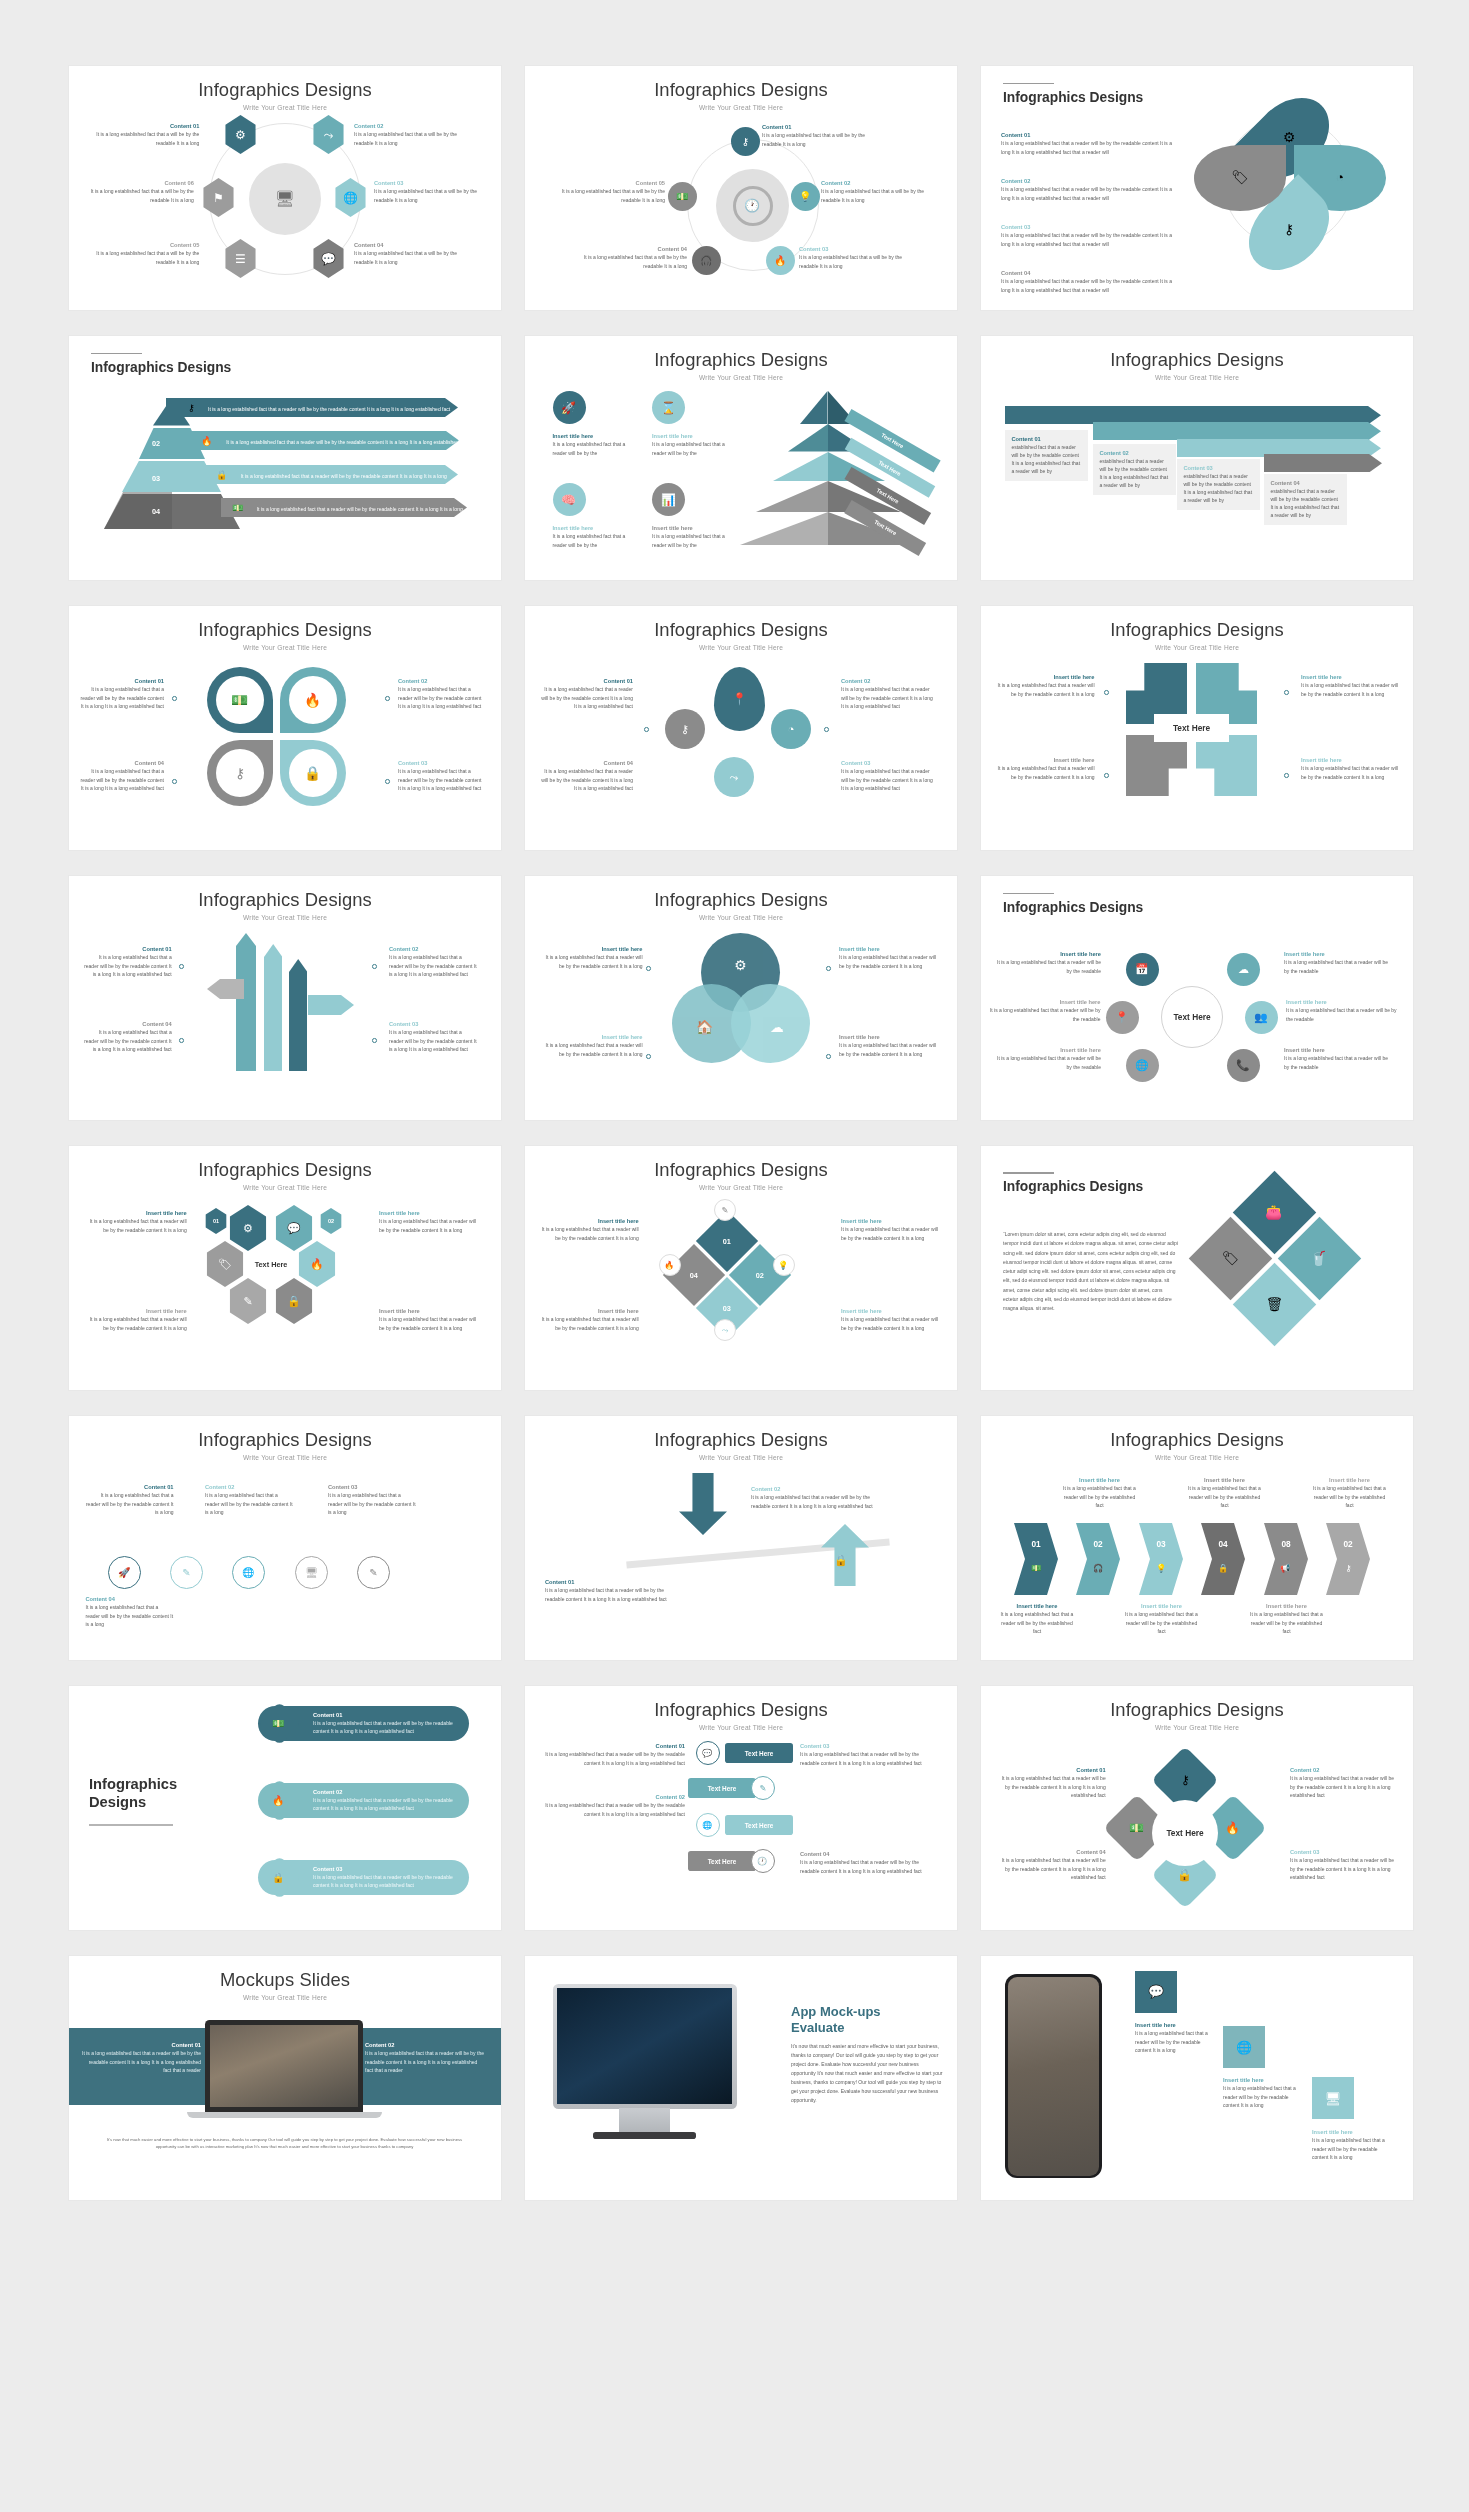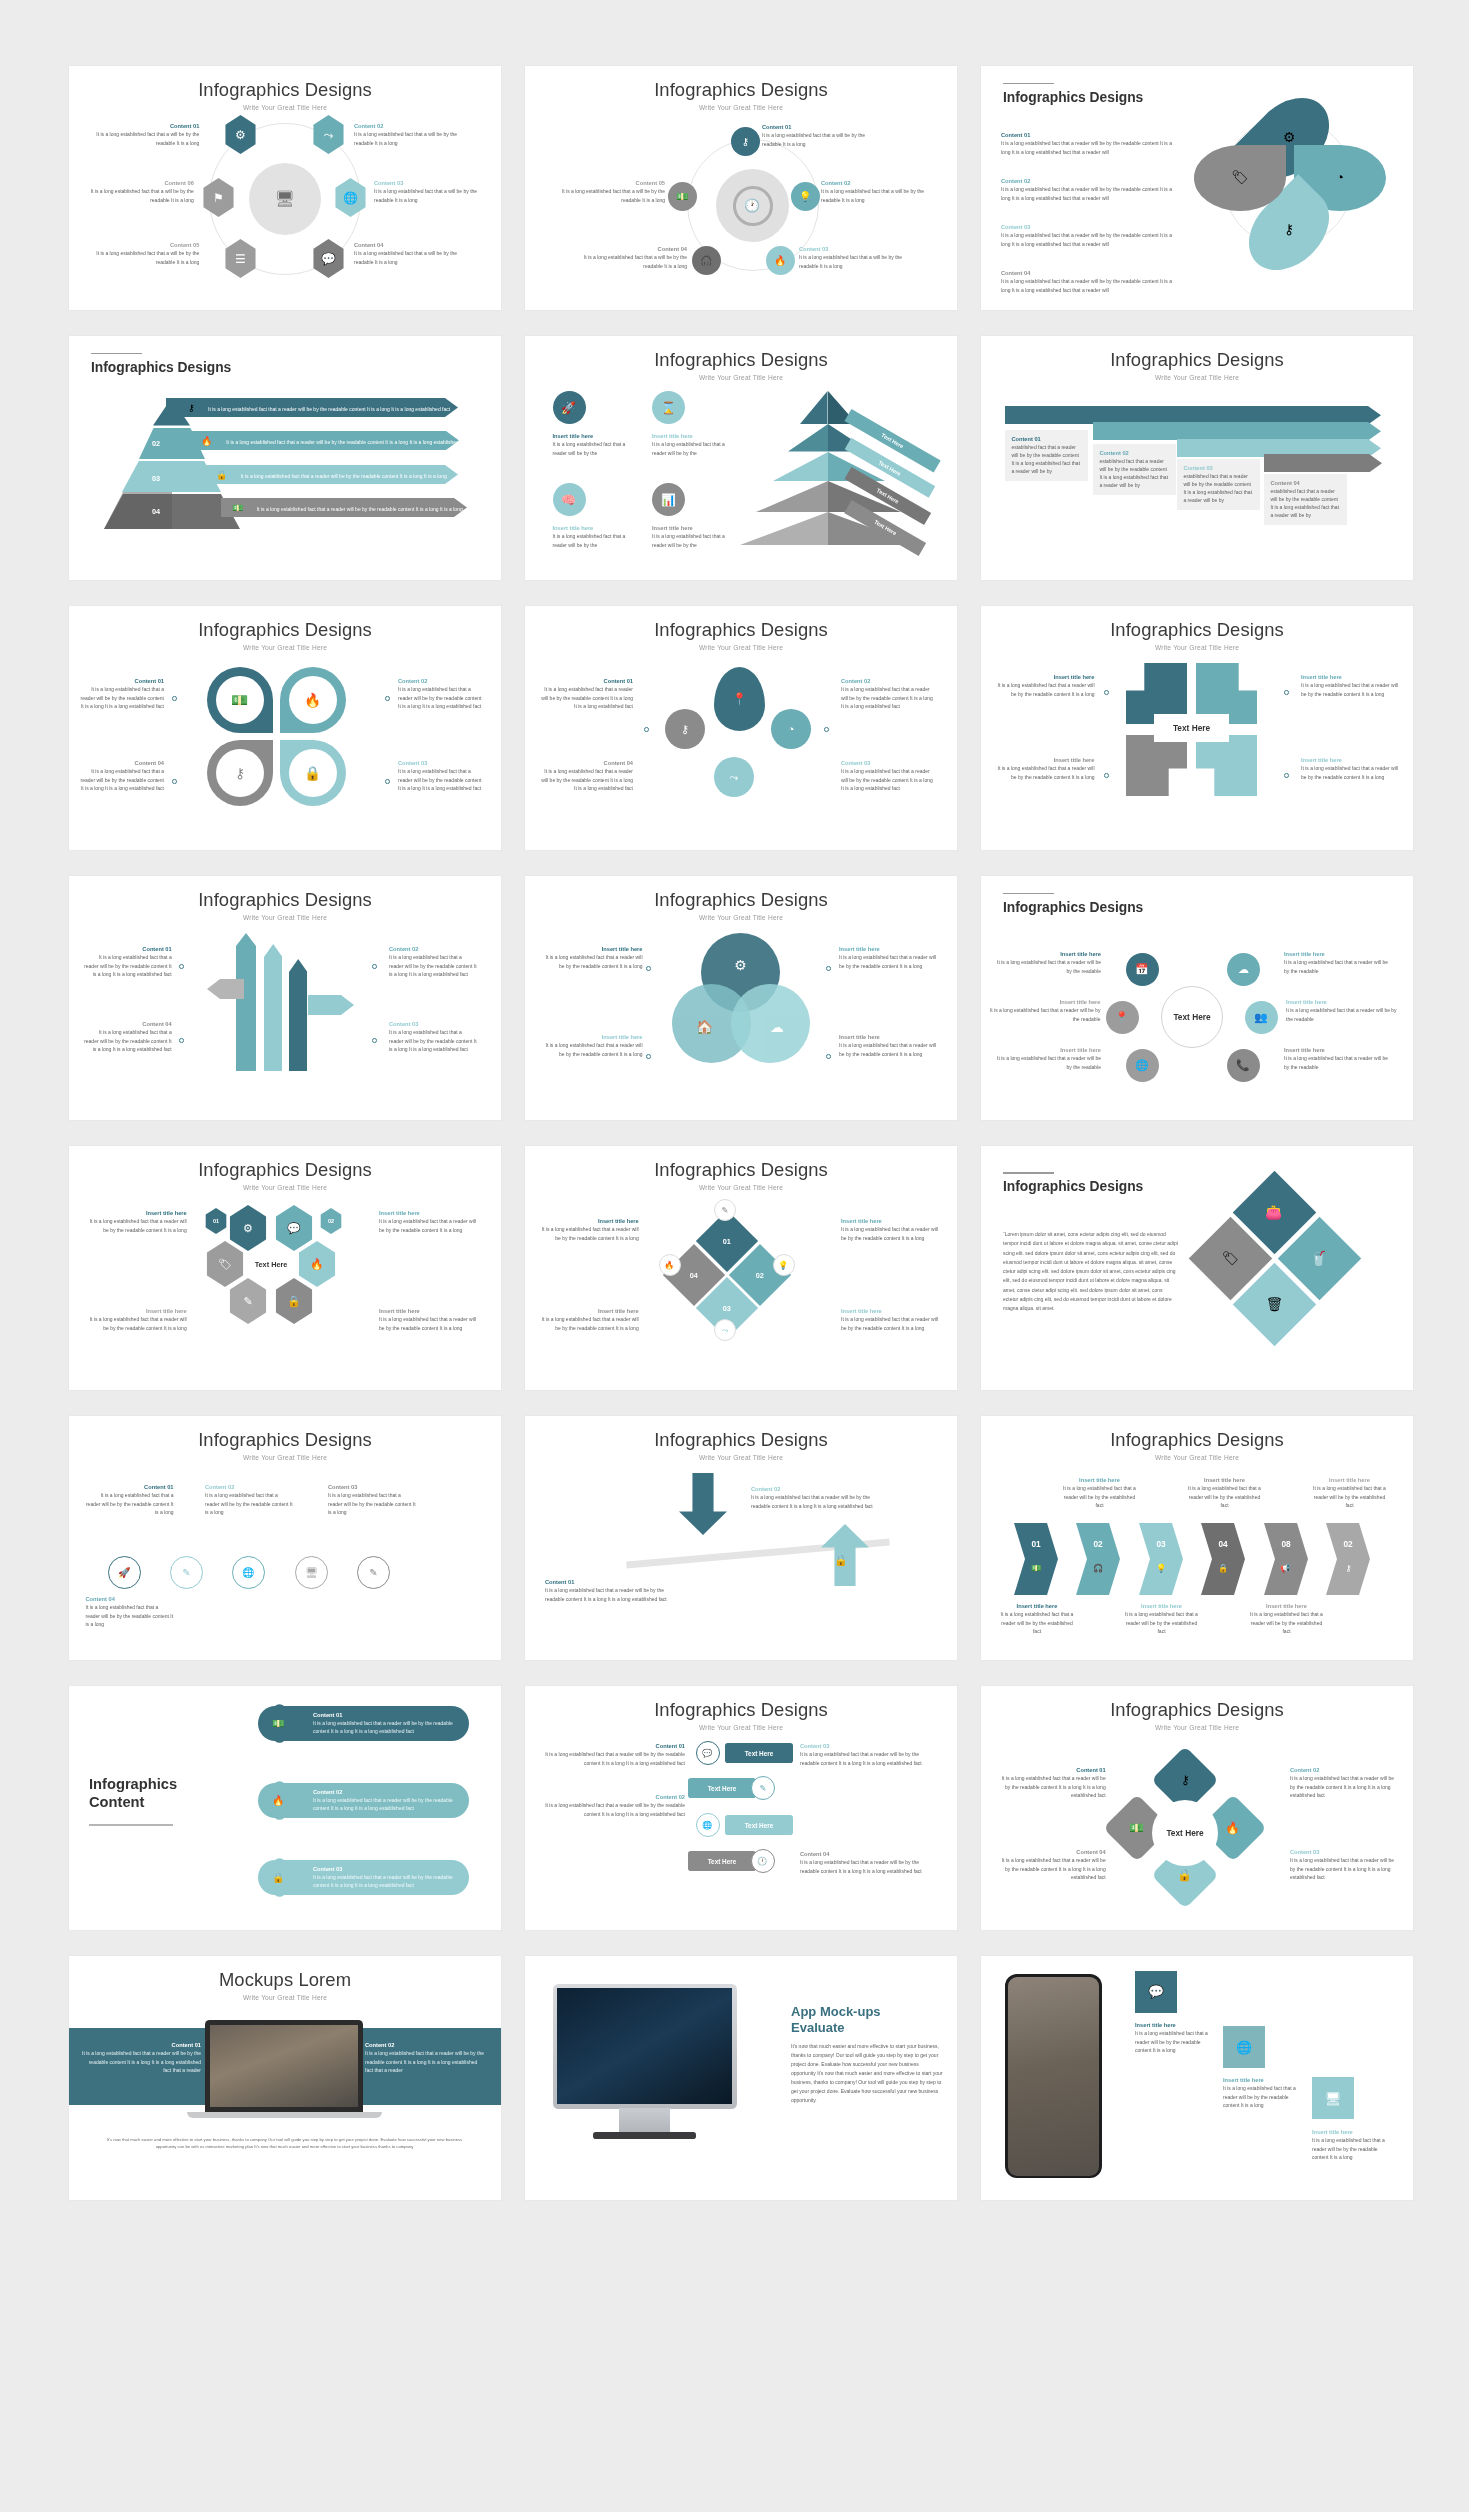--- a/index.html
+++ b/index.html
@@ -781,21 +781,21 @@
   </div>
   <div class="abs ctr" style="left:266px;top:187px;width:79px;">
     <div class="h c5">Insert title here</div>
     <div class="p">It is a long established fact that a reader will be by the established fact</div>
   </div>
 </div>
 
 <div class="slide">
   <div class="abs" style="left:20px;top:90px;">
     <div style="font-size:14.7px;font-weight:bold;color:#333;line-height:1.2;white-space:pre-line">Infographics
-Content</div>
+Designs</div>
     <div style="width:84px;height:1.5px;background:#b5b5b5;margin-top:13px;"></div>
   </div>
   <div class="abs" style="left:189px;top:20px;width:211px;height:35px;background:#3a7080;border-radius:17.4px;">
     <div style="margin-left:55px;padding-top:5.5px;">
       <div class="h" style="color:#fff">Content 01</div>
       <div class="p" style="color:#e8f1f3">It is a long established fact that a reader will be by the readable content It is a long It is a long established fact</div>
     </div>
   </div>
   <div class="abs dia" style="left:195px;top:22px;width:31px;height:31px;background:#3a7080;border-radius:6.4px;">
         <span class="ico" style="font-size:10px">💵</span>
@@ -900,21 +900,21 @@
     <div class="p">It is a long established fact that a reader will be by the readable content It is a long It is a long established fact</div>
   </div>
   <div class="abs right" style="left:14.7px;top:163px;width:110px;">
     <div class="h c4">Content 04</div>
     <div class="p">It is a long established fact that a reader will be by the readable content It is a long It is a long established fact</div>
   </div>
 </div>
 
 <div class="slide">
   <div class="tc">
-    <div class="t">Mockups Lorem</div>
+    <div class="t">Mockups Slides</div>
     <div class="s">Write Your Great Title Here</div>
   </div>
   <div class="abs" style="left:0;top:72px;width:432px;height:77px;background:#3e717f;"></div>
   <div class="abs right" style="left:13px;top:86px;width:119px;">
     <div class="h" style="color:#fff">Content 01</div>
     <div class="p" style="color:#e3eff2">It is a long established fact that a reader will be by the readable content It is a long It is a long established fact that a reader</div>
   </div>
   <div class="abs left" style="left:296px;top:86px;width:119px;">
     <div class="h" style="color:#fff">Content 02</div>
     <div class="p" style="color:#e3eff2">It is a long established fact that a reader will be by the readable content It is a long It is a long established fact that a reader</div>

